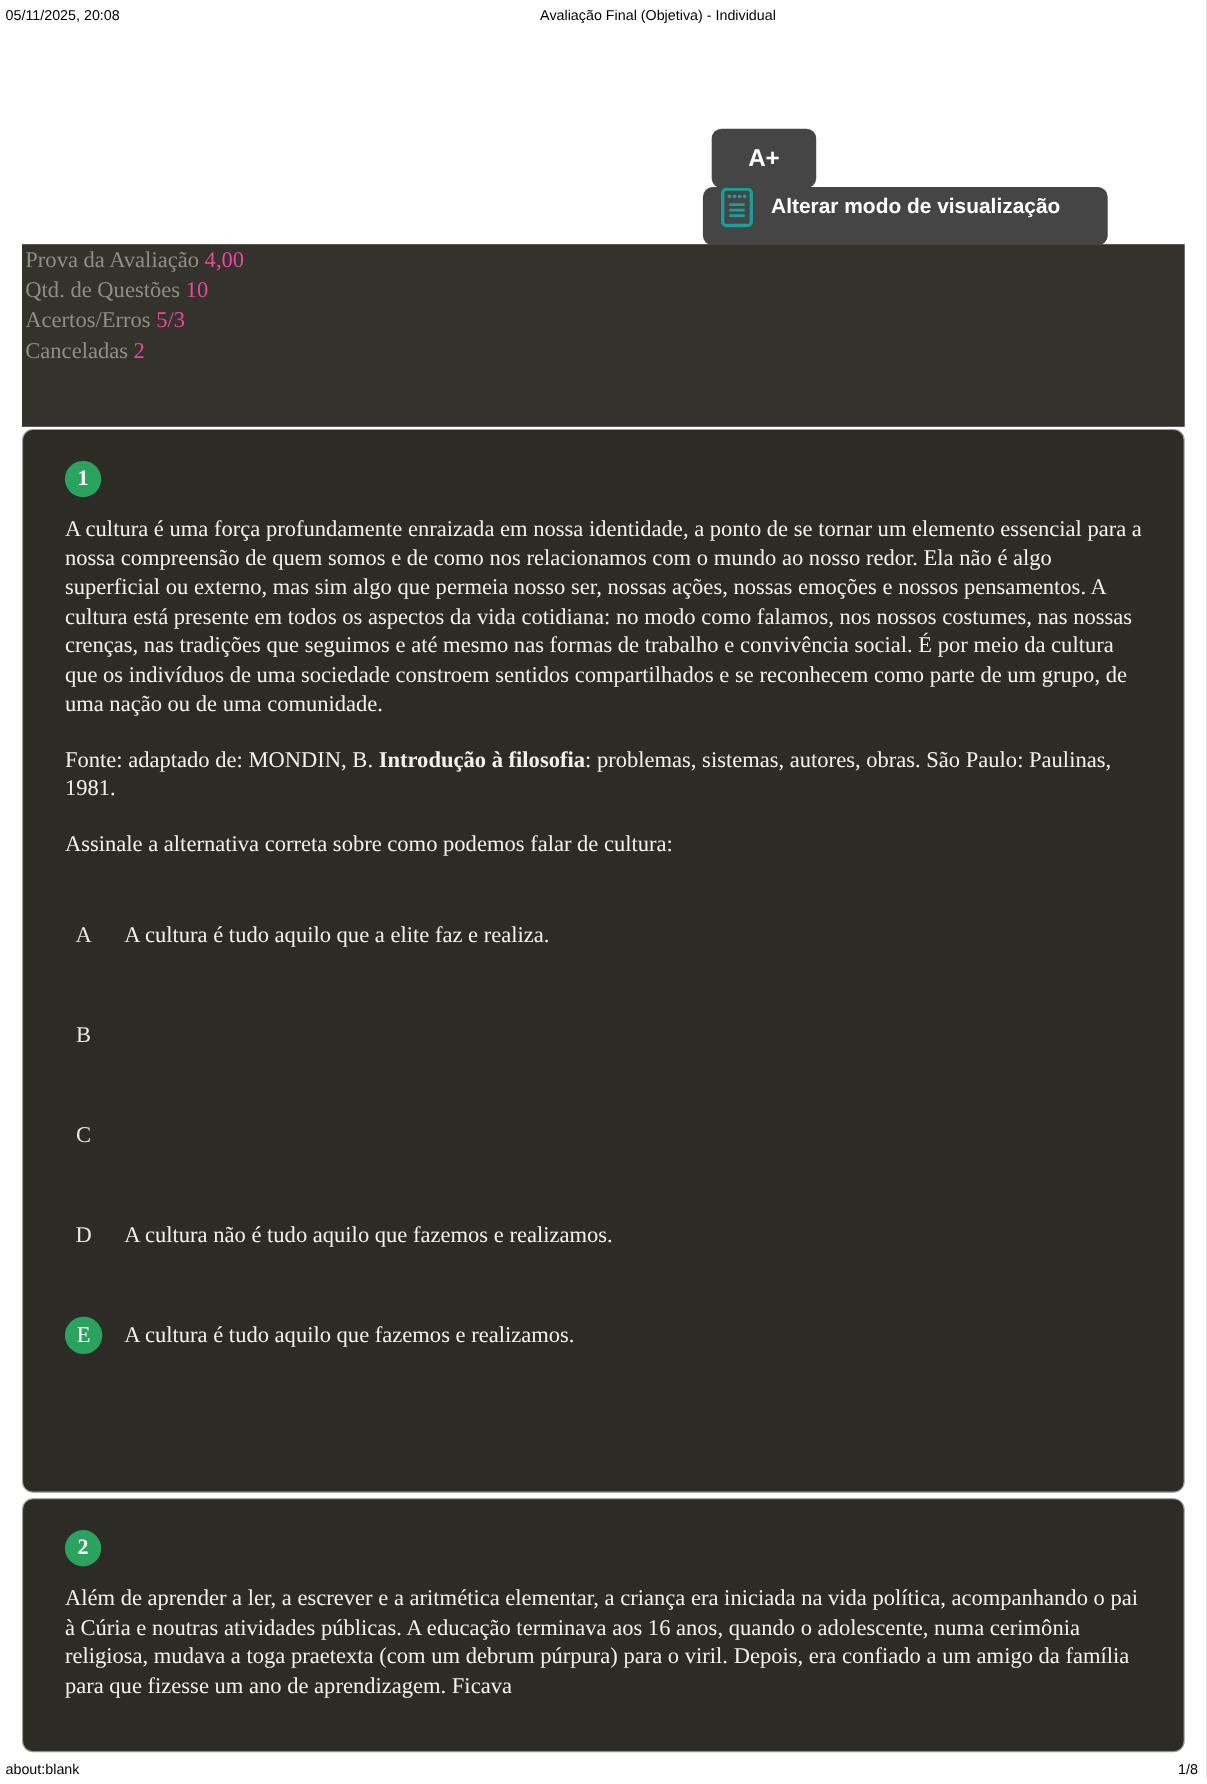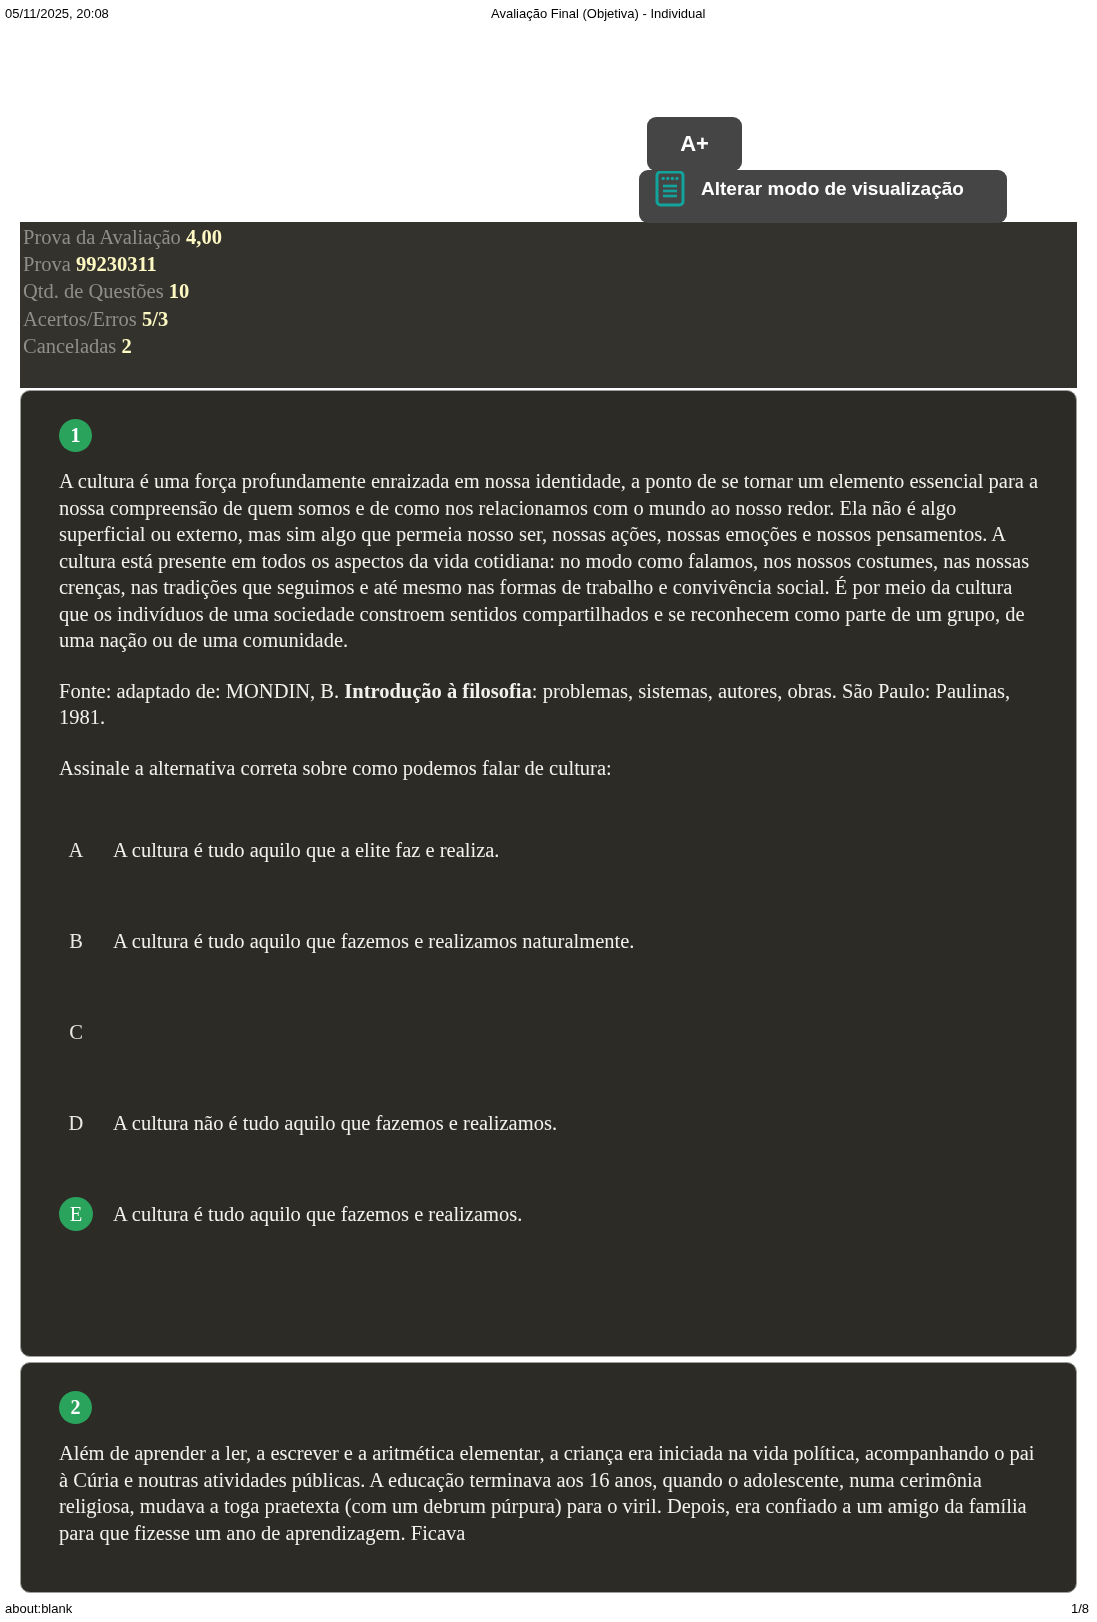--- a/index.html
+++ b/index.html
@@ -17,21 +17,21 @@
              z-index:3;cursor:pointer;}
   .btn-view{position:absolute;left:639px;top:170px;width:368px;height:53px;background:#454545;
             border:none;border-radius:9px;color:#fff;font:bold 19px "Liberation Sans",sans-serif;
             display:flex;align-items:center;gap:16px;padding:0 18px 16px 16px;z-index:2;cursor:pointer;}
   .btn-view .txt{white-space:nowrap;}
   .view-icon{display:flex;align-items:center;}
   
   .summary{position:absolute;left:20px;top:222px;width:1057px;height:166px;background:#33322c;
            box-sizing:border-box;padding:2px 0 0 3px;overflow:hidden;}
   .summary .row{font-size:20.5px;line-height:27.2px;color:#8f8f88;white-space:nowrap;}
-  .summary .val{color:#fef9c3;font-weight:bold;}
+  .summary .val{color:#ec4899;font-weight:normal;}
   
   .card{position:absolute;left:20px;width:1057px;background:#2c2b26;border:1px solid #9f9f9b;
         border-radius:10px;box-sizing:border-box;padding:28px 33px 0 38px;color:#f2f1ec;}
   .card-1{top:390px;height:967px;}
   .card-2{top:1362px;height:231px;overflow:hidden;}
   .qnum{width:33px;height:33px;border-radius:50%;background:#2aa35d;color:#fff;
         display:flex;align-items:center;justify-content:center;
         font-weight:bold;font-size:20px;}
   .qbody{margin:16px 0 0 0;font-size:20.5px;line-height:26.5px;max-width:990px;}
   .qsource{margin:24px 0 0 0;font-size:20.5px;line-height:26.5px;max-width:990px;}
@@ -64,41 +64,39 @@
         <line x1="8" y1="16" x2="22" y2="16" stroke="#12a39c" stroke-width="2.6"></line>
         <line x1="8" y1="21" x2="22" y2="21" stroke="#12a39c" stroke-width="2.6"></line>
         <line x1="8" y1="26" x2="22" y2="26" stroke="#12a39c" stroke-width="2.6"></line>
       </svg>
     </span>
     <span class="txt">Alterar modo de visualização</span>
   </button>
 
   <div class="summary">
     <div class="row"><span>Prova da Avaliação</span> <span class="val">4,00</span></div>
-    <div class="row"><span>Prova</span> <span class="val">99230311</span></div>
     <div class="row"><span>Qtd. de Questões</span> <span class="val">10</span></div>
     <div class="row"><span>Acertos/Erros</span> <span class="val">5/3</span></div>
     <div class="row"><span>Canceladas</span> <span class="val">2</span></div>
   </div>
 
   <section class="card card-1">
     <div class="qnum">
         <span>1</span>
       </div>
     <p class="qbody">A cultura é uma força profundamente enraizada em nossa identidade, a ponto de se tornar um elemento essencial para a nossa compreensão de quem somos e de como nos relacionamos com o mundo ao nosso redor. Ela não é algo superficial ou externo, mas sim algo que permeia nosso ser, nossas ações, nossas emoções e nossos pensamentos. A cultura está presente em todos os aspectos da vida cotidiana: no modo como falamos, nos nossos costumes, nas nossas crenças, nas tradições que seguimos e até mesmo nas formas de trabalho e convivência social. É por meio da cultura que os indivíduos de uma sociedade constroem sentidos compartilhados e se reconhecem como parte de um grupo, de uma nação ou de uma comunidade.</p>
     <p class="qsource"><span>Fonte: adaptado de: MONDIN, B. </span><b>Introdução à filosofia</b><span>: problemas, sistemas, autores, obras. São Paulo: Paulinas, 1981.</span></p>
     <p class="qprompt">Assinale a alternativa correta sobre como podemos falar de cultura:</p>
 
     <div class="option first">
       <span class="opt-letter">A</span>
       <span class="opt-text">A cultura é tudo aquilo que a elite faz e realiza.</span>
     </div>
     <div class="option">
       <span class="opt-letter">B</span>
-      <span class="opt-text">A cultura é tudo aquilo que fazemos e realizamos naturalmente.</span>
     </div>
     <div class="option">
       <span class="opt-letter">C</span>
     </div>
     <div class="option">
       <span class="opt-letter">D</span>
       <span class="opt-text">A cultura não é tudo aquilo que fazemos e realizamos.</span>
     </div>
     <div class="option">
       <span class="opt-letter correct">E</span>

